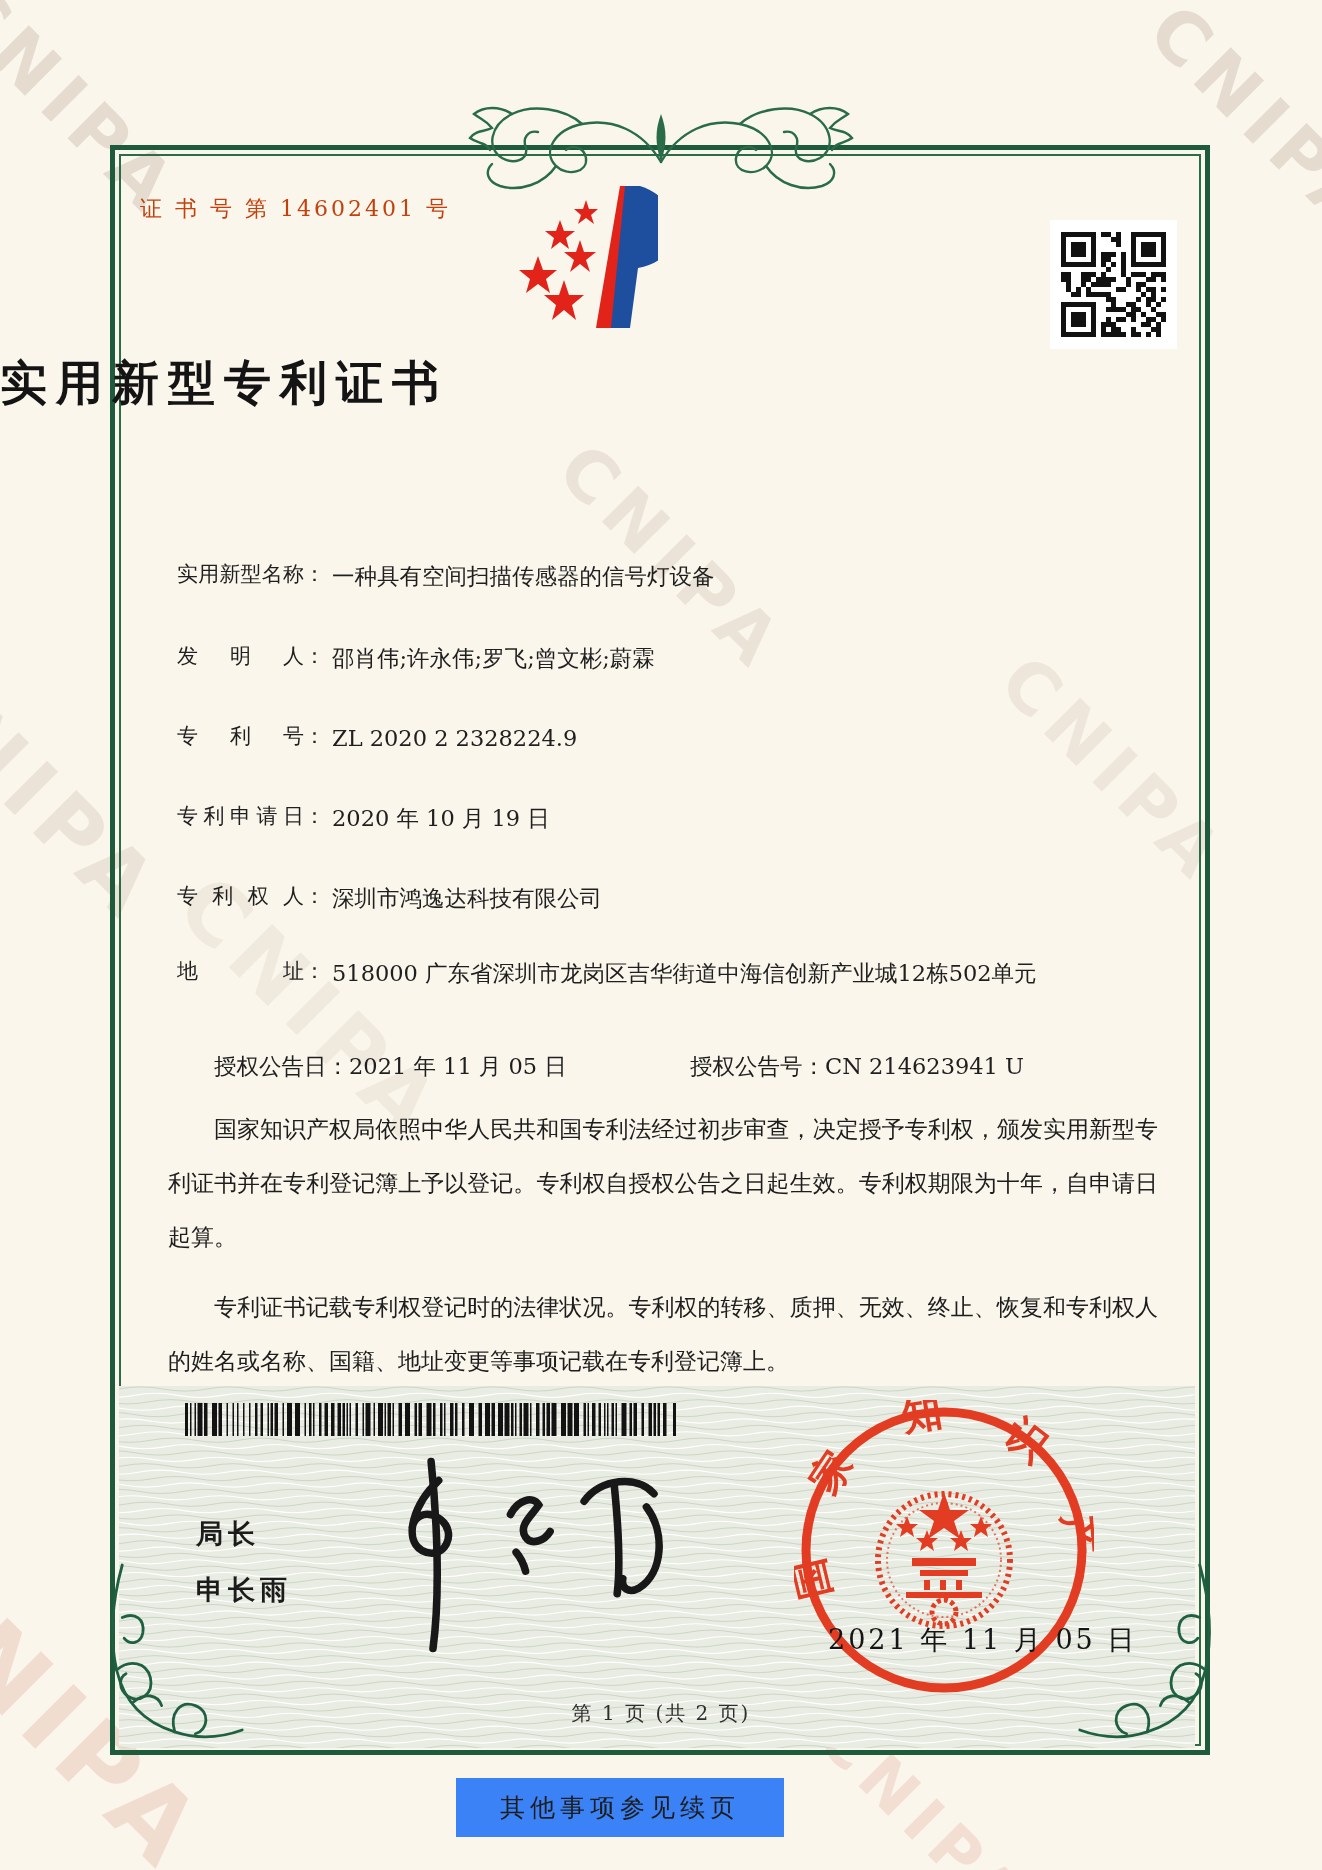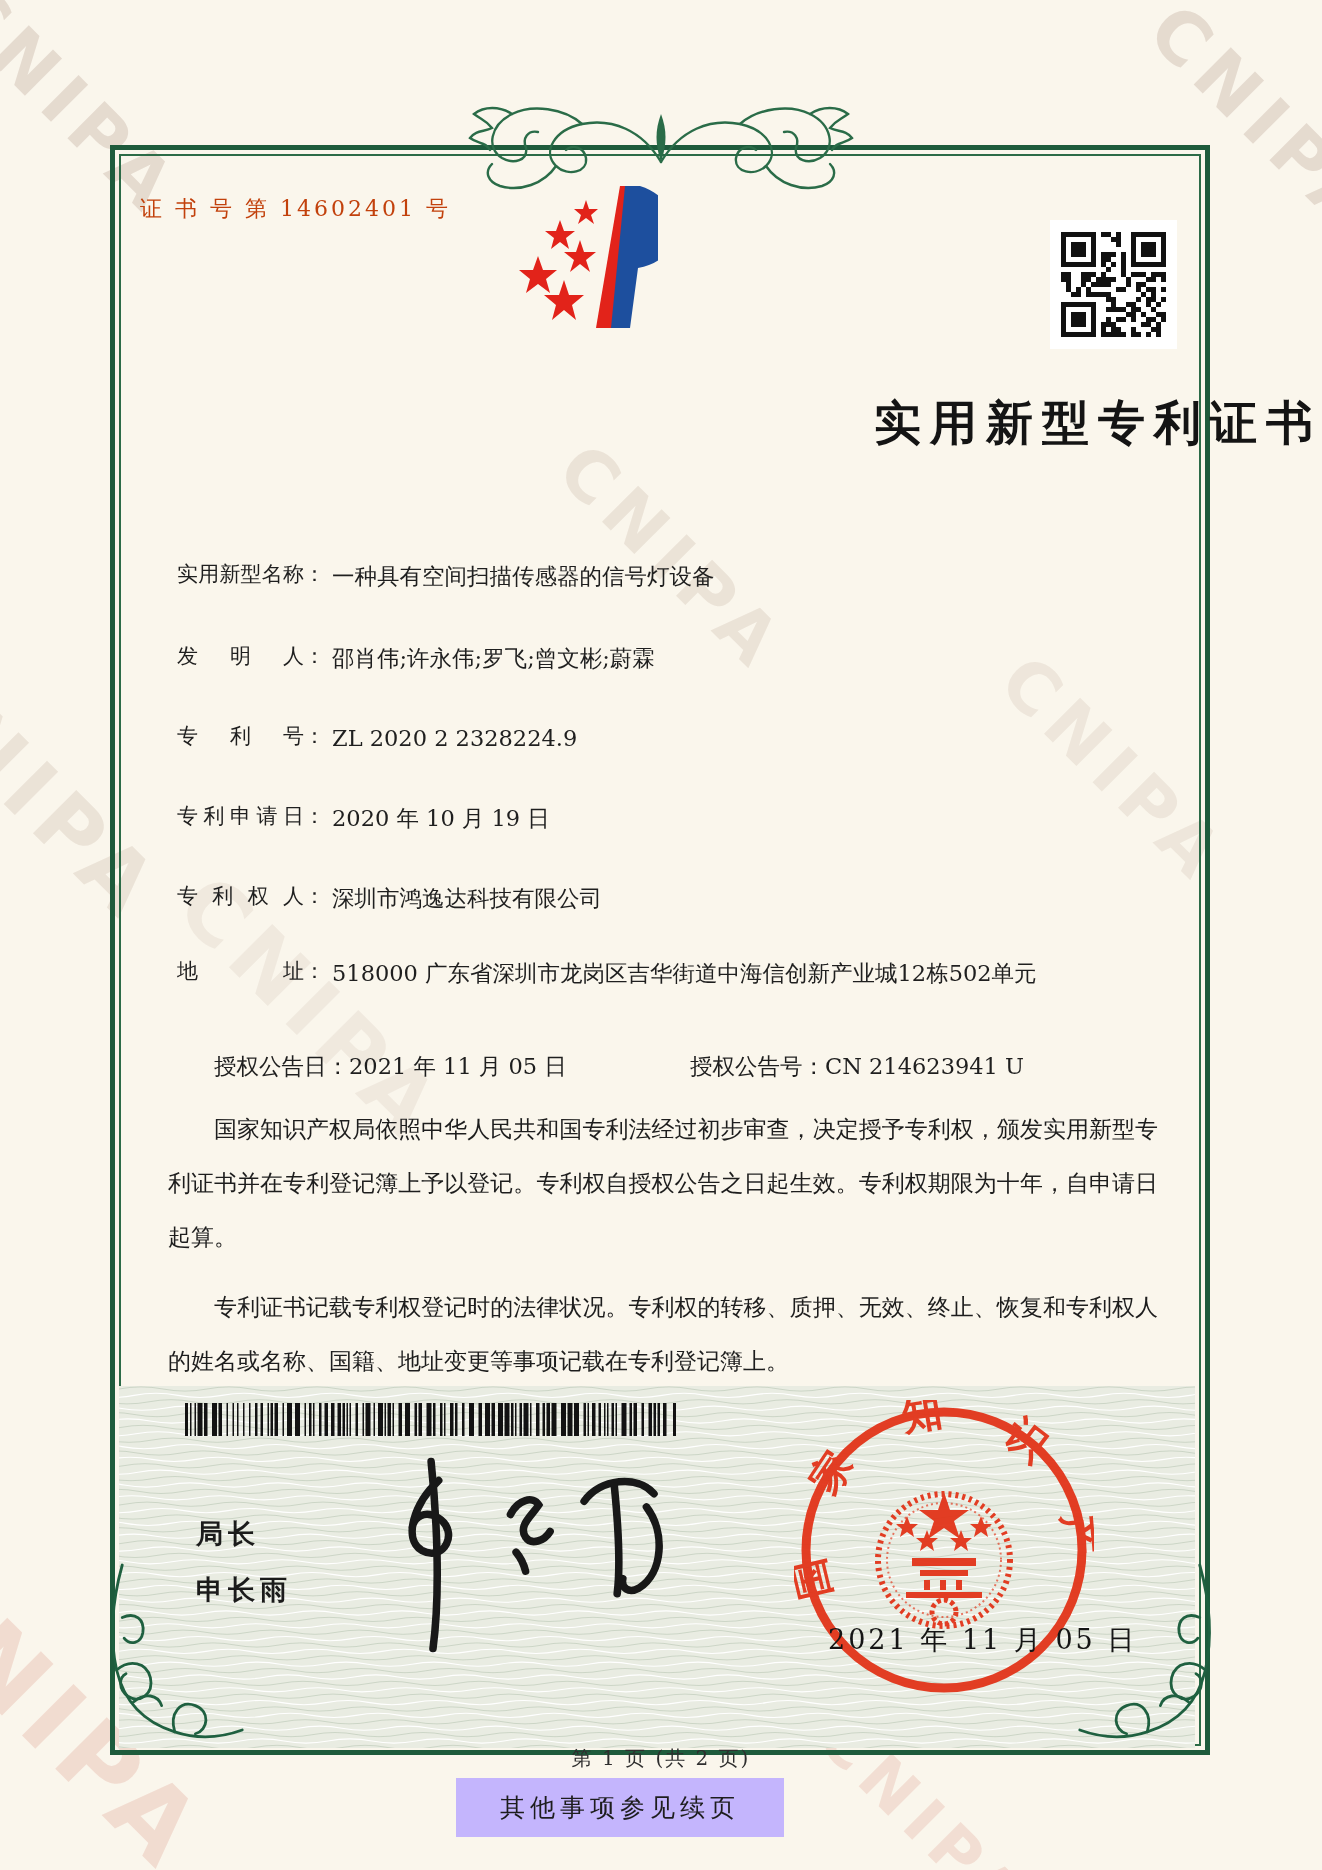--- a/index.html
+++ b/index.html
@@ -11,22 +11,22 @@
       font-weight:700;letter-spacing:10px;transform:rotate(45deg);transform-origin:0 0;
       pointer-events:none;white-space:nowrap;}
 
   
   #frame{position:absolute;left:110px;top:145px;width:1090px;height:1600px;
          border:5px solid #1e5b3c;}
   #frame .inner{position:absolute;inset:4px;border:2px solid #2c6b47;}
 
   
   #certno{position:absolute;left:140px;top:194px;font-size:22px;letter-spacing:3px;color:#c2410c;}
-  #title{position:absolute;left:0;top:352px;width:100%;text-align:right;
-         font-size:47px;font-weight:700;letter-spacing:9px;color:#141414;margin-top:40px;}
+  #title{position:absolute;left:0;top:352px;width:100%;text-align:left;
+         font-size:47px;font-weight:700;letter-spacing:9px;color:#141414;}
 
   
   #logo{position:absolute;left:468px;top:178px;}
   #qrbox{position:absolute;left:1050px;top:220px;width:127px;height:129px;background:#fff;}
   #qr{position:absolute;left:11px;top:12px;}
 
   
   #fields{position:absolute;left:152px;top:556px;width:1030px;font-size:22.5px;color:#1f1f1f;}
   .row{position:absolute;left:0;width:100%;line-height:36px;margin-left:25px;}
   .lbl{display:inline-block;width:127px;font-size:21px;text-align:justify;text-align-last:justify;vertical-align:top;}
@@ -52,23 +52,23 @@
   #signer-name{top:1572px;}
   #signature{position:absolute;left:348px;top:1448px;}
 
   
   #seal{position:absolute;left:794px;top:1400px;}
   #seal-date{position:absolute;left:828px;top:1622px;font-size:27px;letter-spacing:3px;
              color:#151515;z-index:5;}
 
   
   #pageinfo{position:absolute;left:0;top:1700px;width:100%;text-align:center;
-            font-size:20px;letter-spacing:2px;color:#2e2e2e;margin-top:45px;}
+            font-size:20px;letter-spacing:2px;color:#2e2e2e;}
   #note{position:absolute;left:620px;top:1778px;transform:translateX(-50%);
-        background:#c4b5fd;padding:13px 44px;font-size:25px;letter-spacing:5px;color:#1d1d1d;
+        background:#3b82f6;padding:13px 44px;font-size:25px;letter-spacing:5px;color:#1d1d1d;
         white-space:nowrap;}
 
   .orn{position:absolute;pointer-events:none;}
   svg{display:block;}
 </style>
 </head>
 <body>
 
 <div id="page">
 

